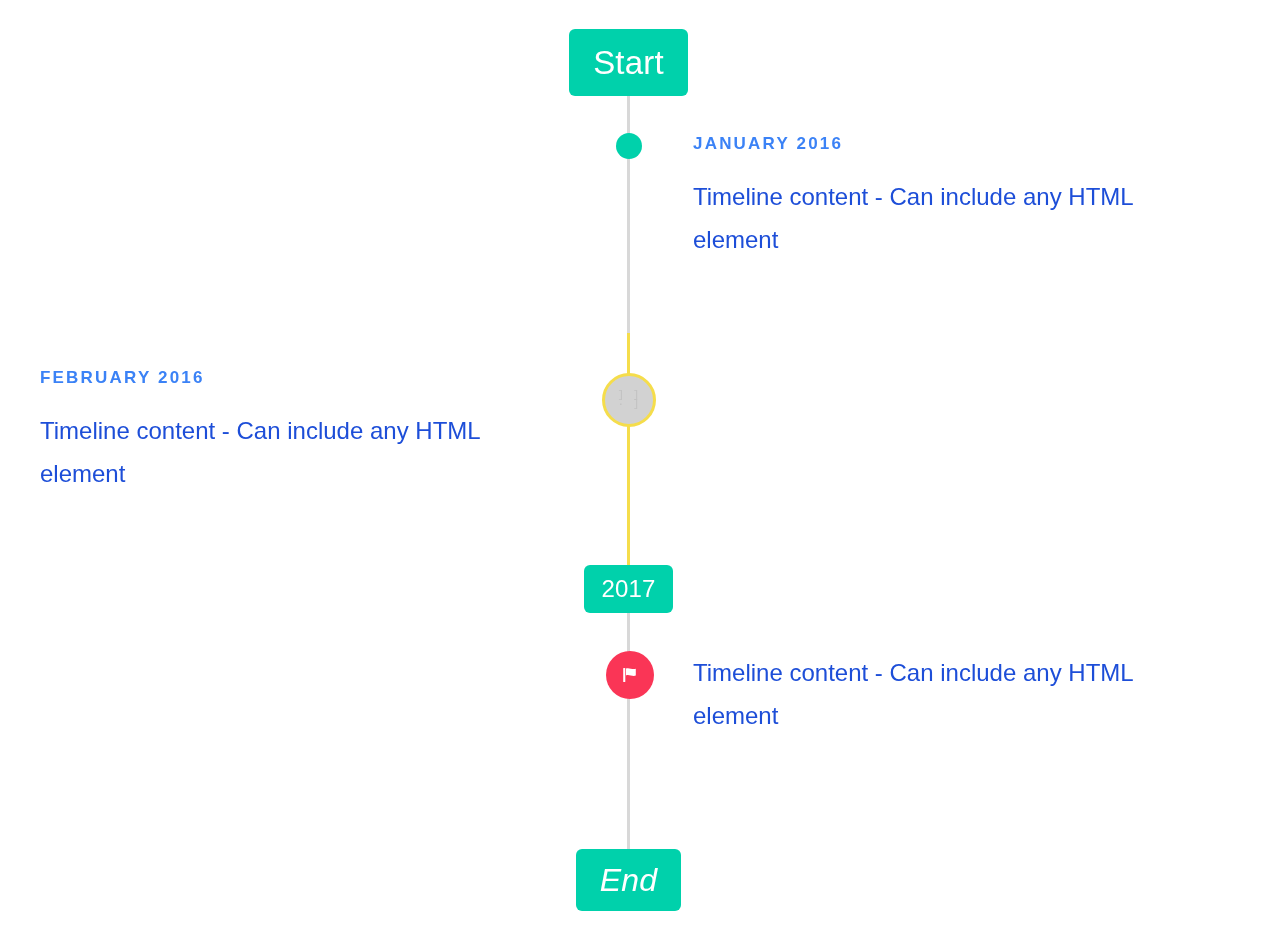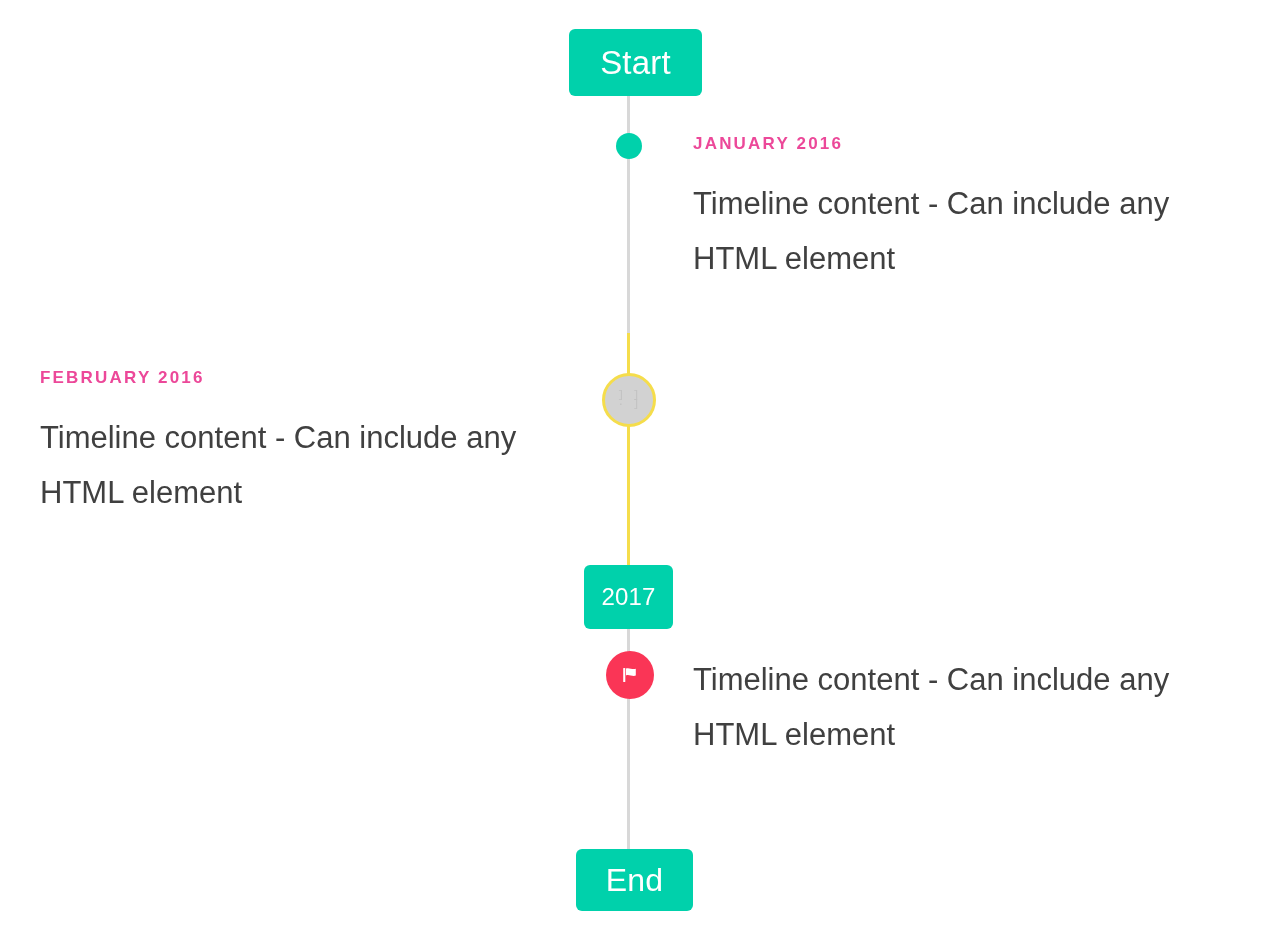--- a/index.html
+++ b/index.html
@@ -39,32 +39,33 @@
     color: #ffffff;
     border-radius: 6px;
     display: flex;
     align-items: center;
     justify-content: center;
     box-sizing: border-box;
     letter-spacing: 0.2px;
   }
   .badge-start {
     left: 569px; top: 29px;
-    width: 133px; height: 67px;
+    width: 119px; height: 67px;
     font-size: 33px;
   }
   .badge-year {
     left: 584px; top: 565px;
-    width: 89px; height: 64px;
+    width: 89px; height: 48px;
     font-size: 24px;
   }
   .badge-end {
     left: 576px; top: 849px;
-    width: 117px; height: 62px;
+    width: 105px; height: 62px;
     font-size: 32px;
+    font-style: italic;
   }
 
   
   .marker {
     position: absolute;
     box-sizing: border-box;
     border-radius: 50%;
     display: flex;
     align-items: center;
     justify-content: center;
@@ -98,27 +99,27 @@
   .marker-flag svg { display: block; }
 
   
   .entry {
     position: absolute;
   }
   .entry-date {
     font-size: 17px;
     font-weight: bold;
     letter-spacing: 2.2px;
-    color: #ec4899;
+    color: #3b82f6;
     margin: 0 0 22px 0;
   }
   .entry-body {
-    font-size: 31px;
+    font-size: 24px;
     line-height: 1.78;
-    color: #404040;
+    color: #1d4ed8;
     margin: 0;
     font-weight: 400;
   }
 
   .entry-right { left: 693px; width: 530px; text-align: left; }
   .entry-left  { left: 40px;  width: 525px; text-align: left; }
 
   .entry-jan   { top: 134px; }
   .entry-feb   { top: 368px; }
   .entry-mar   { top: 652px; }

